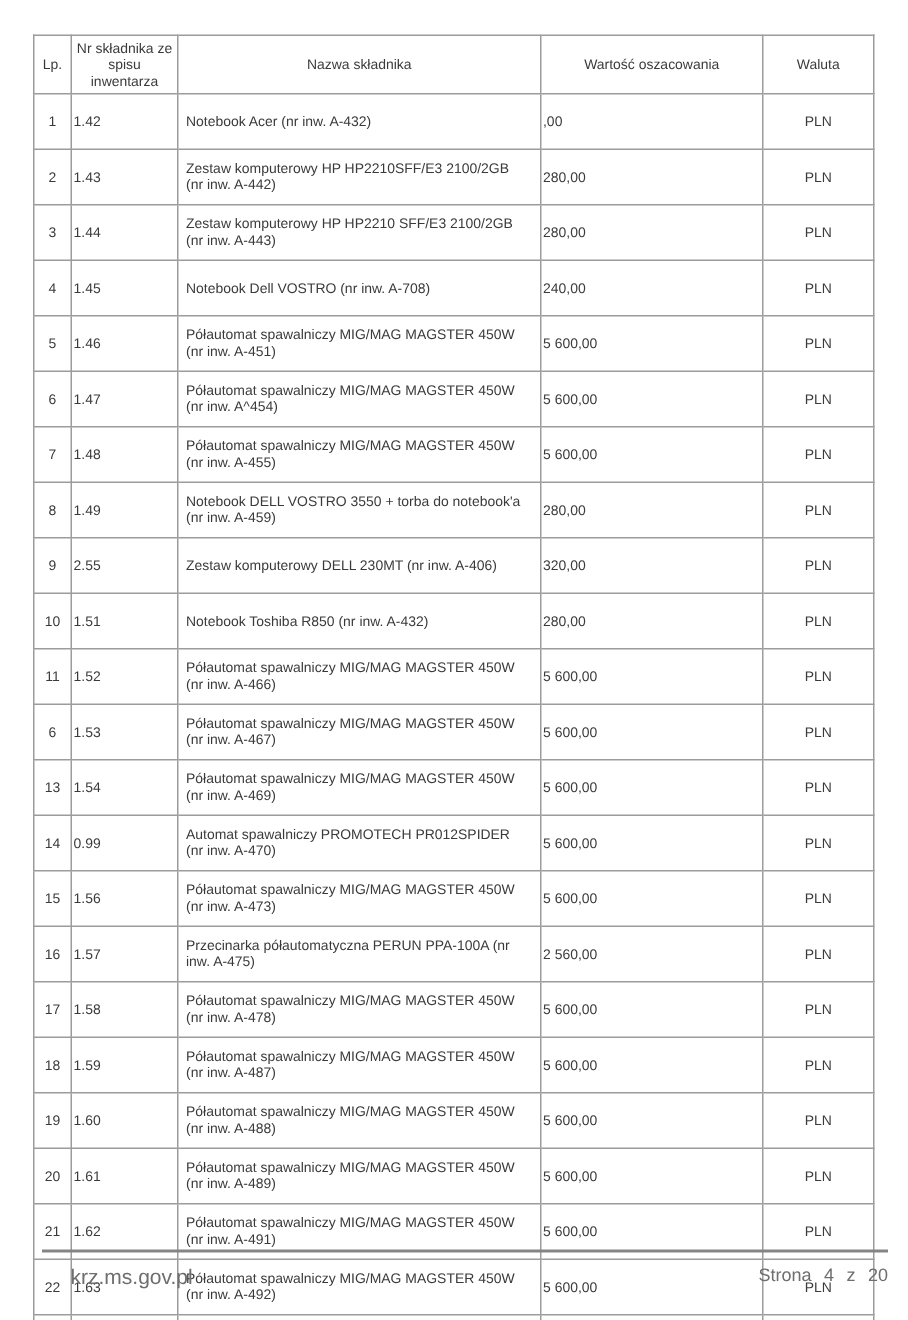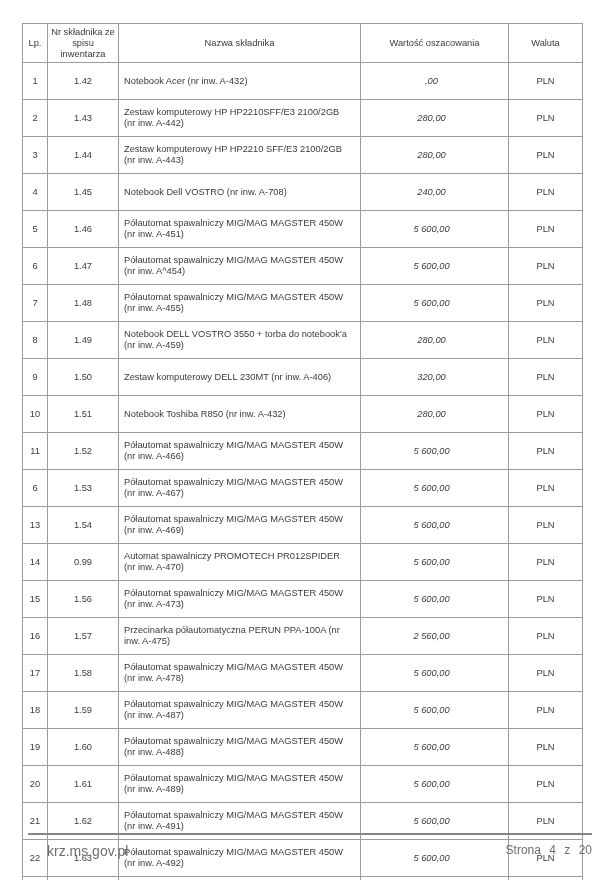--- a/index.html
+++ b/index.html
@@ -36,23 +36,23 @@
     height: 34px;
     text-align: center;
     line-height: 11px;
     padding: 2px 3px;
   }
   table.inventory td {
     height: 30px;
     line-height: 11px;
   }
   td.col-lp     { text-align: center; }
-  td.col-nr     { text-align: center; }
+  td.col-nr     { }
   td.col-nazwa  { text-align: left; padding: 3px 8px 3px 5px; }
-  td.col-wartosc{ text-align: center; padding-right: 7px; font-style: italic; }
+  td.col-wartosc{ text-align: left; padding-right: 7px; }
   td.col-waluta { text-align: center; }
 
   .footer-line {
     position: absolute;
     left: 28px;
     top: 833px;
     width: 564px;
     height: 2px;
     background: #858585;
   }
@@ -147,21 +147,21 @@
         </tr>
         <tr>
           <td class="col-lp">8</td>
           <td class="col-nr">1.49</td>
           <td class="col-nazwa">Notebook DELL VOSTRO 3550 + torba do notebook'a (nr inw. A-459)</td>
           <td class="col-wartosc">280,00</td>
           <td class="col-waluta">PLN</td>
         </tr>
         <tr>
           <td class="col-lp">9</td>
-          <td class="col-nr">1.50</td>
+          <td class="col-nr">2.55</td>
           <td class="col-nazwa">Zestaw komputerowy DELL 230MT (nr inw. A-406)</td>
           <td class="col-wartosc">320,00</td>
           <td class="col-waluta">PLN</td>
         </tr>
         <tr>
           <td class="col-lp">10</td>
           <td class="col-nr">1.51</td>
           <td class="col-nazwa">Notebook Toshiba R850 (nr inw. A-432)</td>
           <td class="col-wartosc">280,00</td>
           <td class="col-waluta">PLN</td>

